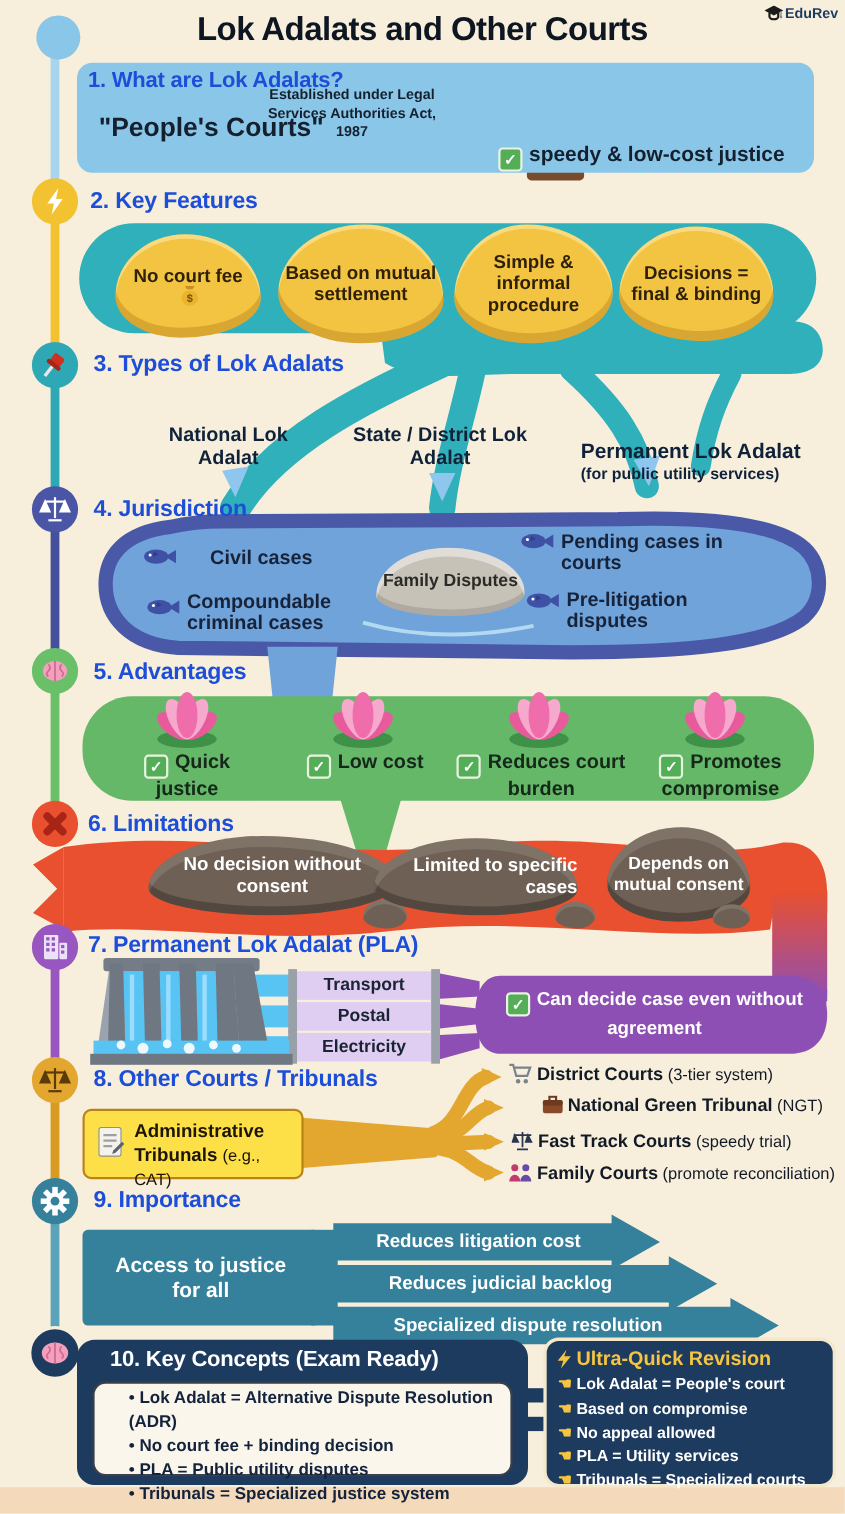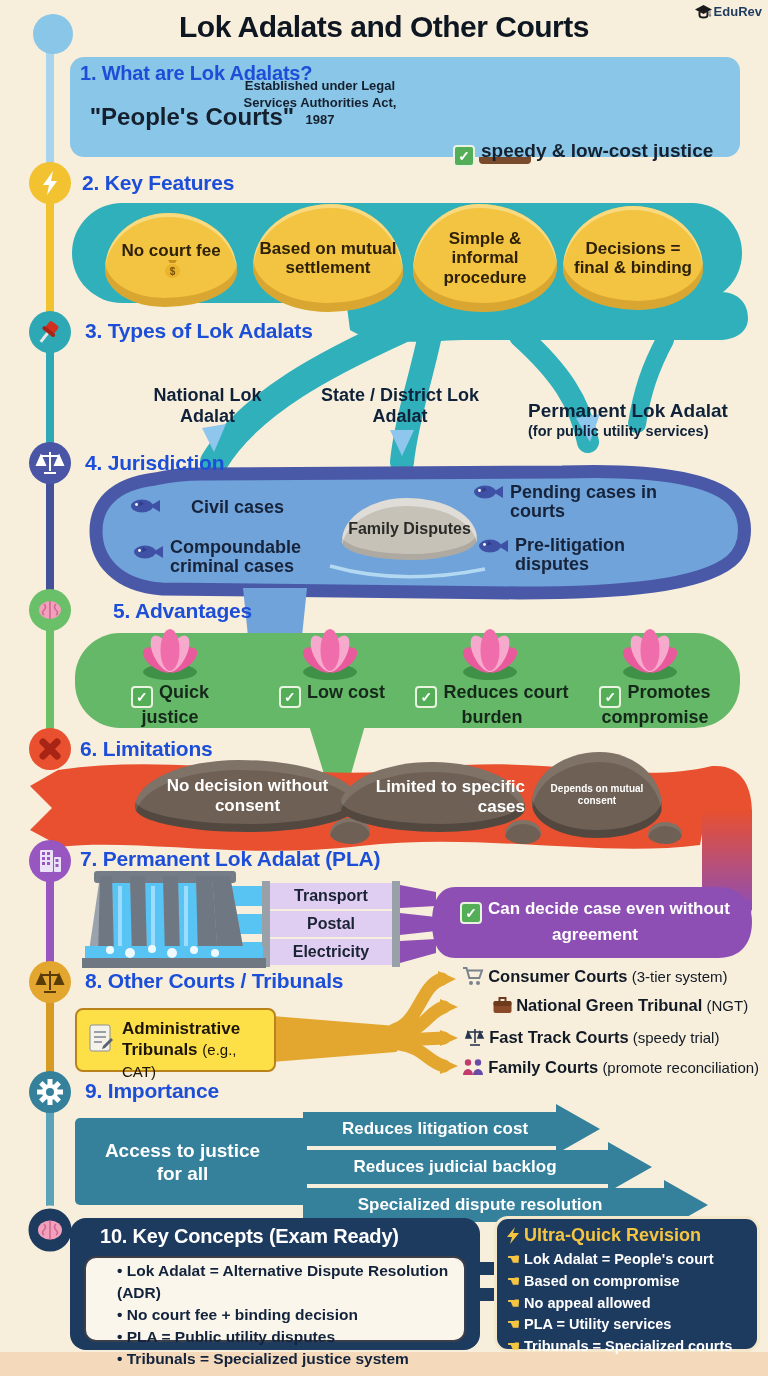--- a/index.html
+++ b/index.html
@@ -296,21 +296,21 @@
     <line x1="15" y1="5" x2="15" y2="10" stroke="#888" stroke-width="1.2"></line>
       <circle cx="15" cy="10.5" r="1.2" fill="#888"></circle>
   </svg>
   <span>EduRev</span>
 </div>
 
 <div class="abs" style="left:70px;top:57px;width:670px;height:100px;background:#8ac6e8;border-radius:14px;"></div>
 <div class="sech" style="left:80px;top:63px;font-size:20px;">1. What are Lok Adalats?</div>
 <div class="abs" style="left:82px;top:103px;width:220px;font-weight:bold;font-size:24px;color:#15202e;text-align:center;">"People's Courts"</div>
 <div class="abs ctr" style="left:240px;top:78px;width:160px;font-weight:bold;font-size:13px;line-height:1.3;color:#15202e;">Established under Legal Services Authorities Act, 1987</div>
-<div class="abs" style="left:453px;top:140px;font-weight:bold;font-size:19px;color:#15202e;white-space:nowrap;">
+<div class="abs" style="left:453px;top:130px;font-weight:bold;font-size:19px;color:#15202e;white-space:nowrap;">
   <span class="chk">✓</span><span>speedy &amp; low-cost justice</span>
 </div>
 
 <div class="sech" style="left:82px;top:172px;">2. Key Features</div>
 <div class="stone" style="left:105px;top:213px;width:120px;height:82px;border-radius:48% 52% 55% 45%/60% 62% 38% 40%;">
   <span><span>No court fee</span>
   <svg width="17" height="18" viewBox="0 0 17 18" style="vertical-align:-3px;margin-left:3px;">
     <path d="M6,3 l-2,-3 h9 l-2,3 z" fill="#c8901a"></path>
     <ellipse cx="8.5" cy="11" rx="7.5" ry="7" fill="#eab42c"></ellipse>
     <text x="8.5" y="14.5" text-anchor="middle" font-size="10" font-weight="bold" fill="#7a5208">$</text>
@@ -330,36 +330,36 @@
 
 <div class="sech" style="left:85px;top:452px;">4. Jurisdiction</div>
 <div class="fi" style="left:168px;top:498px;margin-left:23px;">Civil cases</div>
 <div class="fi" style="left:170px;top:538px;width:170px;">Compoundable criminal cases</div>
 <div class="rock6" style="left:342px;top:498px;width:135px;height:62px;background:#c6c2b8;color:#2a2a26;font-size:16px;line-height:1.1;border-radius:48% 52% 50% 50%/70% 66% 34% 30%;box-shadow:inset 0 8px 0 rgba(255,255,255,.45), inset 0 -6px 0 rgba(0,0,0,.12);">
   <span>Family Disputes</span>
 </div>
 <div class="fi" style="left:510px;top:483px;width:160px;">Pending cases in courts</div>
 <div class="fi" style="left:515px;top:536px;width:160px;">Pre-litigation disputes</div>
 
-<div class="sech" style="left:85px;top:600px;margin-left:28px;">5. Advantages</div>
+<div class="sech" style="left:85px;top:600px;">5. Advantages</div>
 <div class="abs ctr" style="left:105px;top:683px;width:130px;font-weight:bold;font-size:18px;line-height:1.1;color:#16281a;">
   <span class="chk">✓</span><span>Quick justice</span></div>
 <div class="abs ctr" style="left:262px;top:683px;width:140px;font-weight:bold;font-size:18px;line-height:1.1;color:#16281a;">
   <span class="chk">✓</span><span>Low cost</span></div>
 <div class="abs ctr" style="left:412px;top:683px;width:160px;font-weight:bold;font-size:18px;line-height:1.1;color:#16281a;">
   <span class="chk">✓</span><span>Reduces court burden</span></div>
 <div class="abs ctr" style="left:575px;top:683px;width:160px;font-weight:bold;font-size:18px;line-height:1.1;color:#16281a;">
   <span class="chk">✓</span><span>Promotes compromise</span></div>
 
 <div class="sech" style="left:80px;top:738px;">6. Limitations</div>
 <div class="rock6" style="left:135px;top:760px;width:225px;height:72px;font-size:17px;line-height:1.15;border-radius:46% 54% 50% 50%/66% 60% 40% 34%;">No decision without consent</div>
 <div class="pebble" style="left:330px;top:818px;width:40px;height:26px;"></div>
 <div class="rock6" style="left:340px;top:762px;width:185px;height:70px;font-size:17px;line-height:1.15;border-radius:50% 50% 46% 54%/64% 66% 34% 36%;text-align:right;">Limited to specific cases</div>
 <div class="pebble" style="left:505px;top:820px;width:36px;height:24px;"></div>
-<div class="rock6" style="left:532px;top:752px;width:130px;height:86px;font-size:10px;line-height:1.2;border-radius:52% 48% 50% 50%/60% 64% 36% 40%;text-align:center;">Depends on mutual consent</div>
+<div class="rock6" style="left:552px;top:752px;width:130px;height:86px;font-size:16px;line-height:1.2;border-radius:52% 48% 50% 50%/60% 64% 36% 40%;text-align:center;">Depends on mutual consent</div>
 <div class="pebble" style="left:648px;top:822px;width:34px;height:22px;"></div>
 
 <div class="sech" style="left:80px;top:848px;">7. Permanent Lok Adalat (PLA)</div>
 <div class="band-lbl" style="left:269px;top:887px;">Transport</div>
 <div class="band-lbl" style="left:269px;top:915px;">Postal</div>
 <div class="band-lbl" style="left:269px;top:943px;">Electricity</div>
 <div class="abs ctr" style="left:450px;top:898px;width:290px;font-weight:bold;font-size:17px;line-height:1.25;color:#fff;">
   <span class="chk">✓</span><span>Can decide case even without agreement</span>
 </div>
 
@@ -378,21 +378,21 @@
     <span style="font-size:15px;">(e.g., CAT)</span>
   </div>
 </div>
 
 <div class="crow" style="left:462px;top:966px;">
   <svg width="22" height="20" viewBox="0 0 22 20" style="vertical-align:-4px;">
     <path d="M1,2 h3.5 l2.8,10 h10 l2.7,-7.5 h-14" fill="none" stroke="#7a828c" stroke-width="2"></path>
     <circle cx="9" cy="17" r="2" fill="#7a828c"></circle>
       <circle cx="16" cy="17" r="2" fill="#7a828c"></circle>
   </svg>
-  <span class="nm">Consumer Courts</span> <span>(3-tier system)</span>
+  <span class="nm">District Courts</span> <span>(3-tier system)</span>
 </div>
 <div class="crow" style="left:493px;top:996px;">
   <svg width="19" height="17" viewBox="0 0 19 17" style="vertical-align:-3px;">
     <rect x="6.5" y="1" width="6" height="4" fill="none" stroke="#6e3a1e" stroke-width="2"></rect>
     <rect x="0.5" y="4" width="18" height="12" rx="2" fill="#8a4a2a"></rect>
     <rect x="0.5" y="4" width="18" height="5" rx="2" fill="#6e3a1e"></rect>
   </svg>
   <span class="nm">National Green Tribunal</span> <span>(NGT)</span>
 </div>
 <div class="crow" style="left:465px;top:1028px;">

